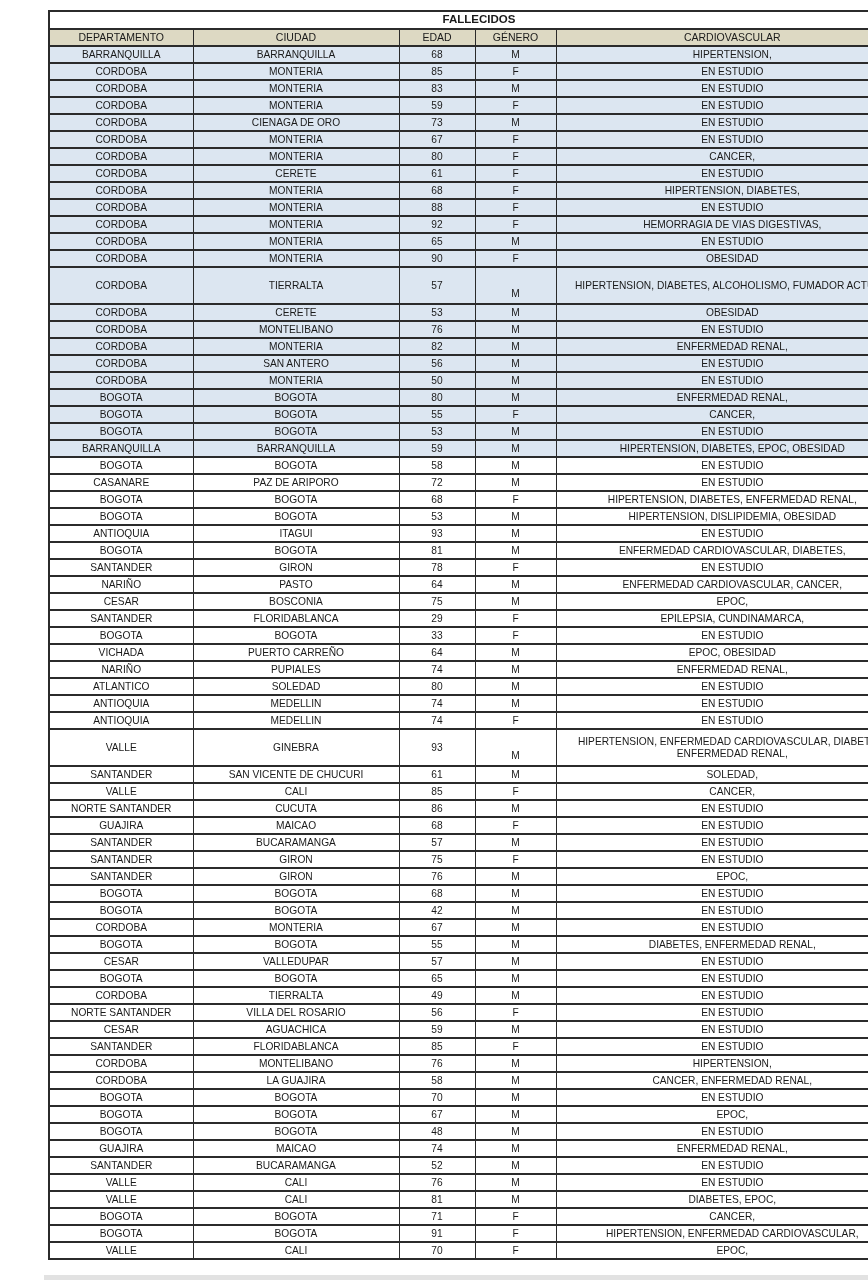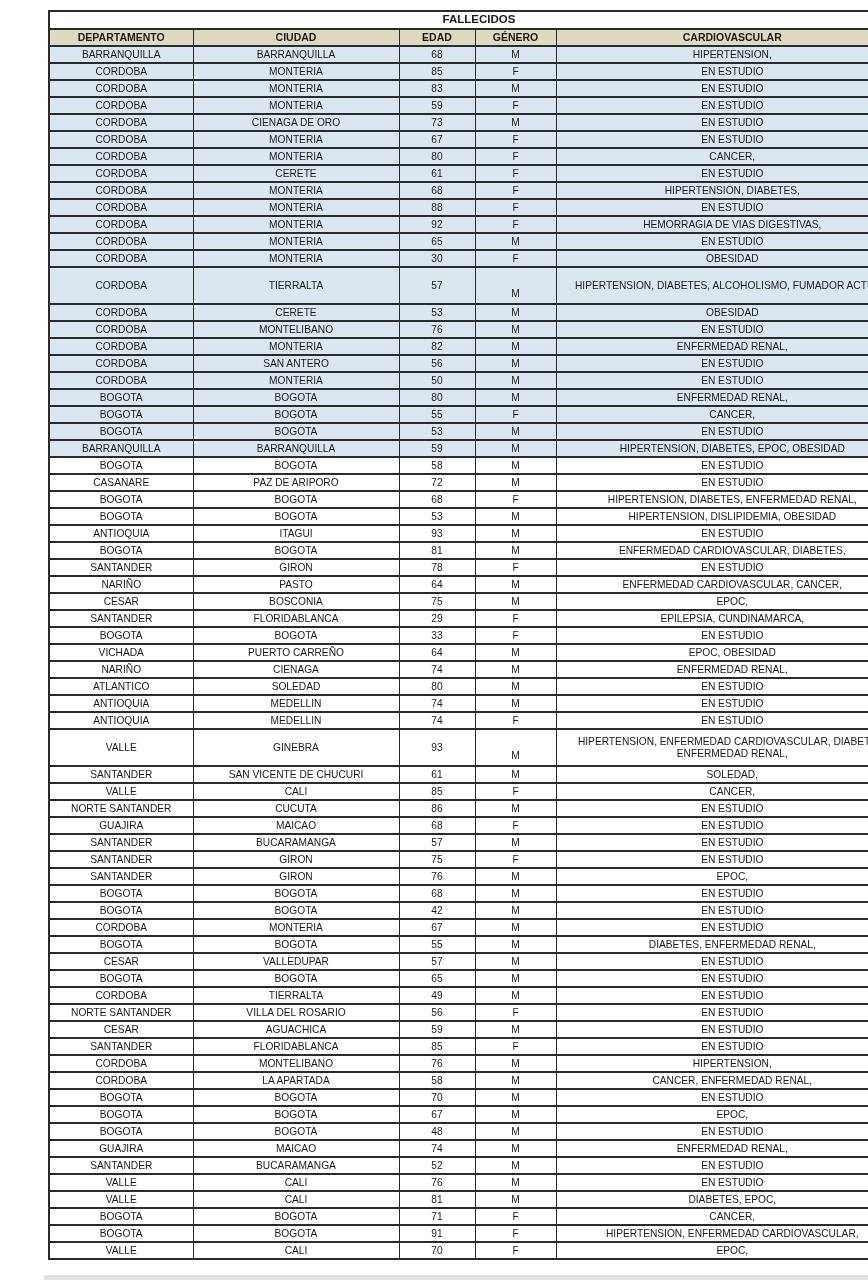--- a/index.html
+++ b/index.html
@@ -39,21 +39,21 @@
     line-height: 1.15;
   }
   tr.title-row td {
     height: 16px;
     font-weight: bold;
     font-size: 11.5px;
     background: #ffffff;
   }
   tr.header-row th {
     height: 15px;
-    font-weight: bold;
+    font-weight: normal;
     font-size: 10.5px;
     background: var(--header-bg, #ddd9c3);
   }
   tbody td {
     height: 15px;
     font-size: 10.2px;
     background: var(--row-bg, #ffffff);
   }
   tbody tr.shaded td {
     background: var(--shaded-bg, #dce6f1);
@@ -179,21 +179,21 @@
         <tr class="shaded">
           <td>CORDOBA</td>
           <td>MONTERIA</td>
           <td>65</td>
           <td class="genero-cell">M</td>
           <td>EN ESTUDIO</td>
         </tr>
         <tr class="shaded">
           <td>CORDOBA</td>
           <td>MONTERIA</td>
-          <td>30</td>
+          <td>90</td>
           <td class="genero-cell">F</td>
           <td>OBESIDAD</td>
         </tr>
         <tr class="shaded tall">
           <td>CORDOBA</td>
           <td>TIERRALTA</td>
           <td>57</td>
           <td class="genero-cell">M</td>
           <td>HIPERTENSION, DIABETES, ALCOHOLISMO, FUMADOR ACTUAL,</td>
         </tr>
@@ -339,21 +339,21 @@
         </tr>
         <tr>
           <td>VICHADA</td>
           <td>PUERTO CARREÑO</td>
           <td>64</td>
           <td class="genero-cell">M</td>
           <td>EPOC, OBESIDAD</td>
         </tr>
         <tr>
           <td>NARIÑO</td>
-          <td>CIENAGA</td>
+          <td>PUPIALES</td>
           <td>74</td>
           <td class="genero-cell">M</td>
           <td>ENFERMEDAD RENAL,</td>
         </tr>
         <tr>
           <td>ATLANTICO</td>
           <td>SOLEDAD</td>
           <td>80</td>
           <td class="genero-cell">M</td>
           <td>EN ESTUDIO</td>
@@ -500,21 +500,21 @@
         </tr>
         <tr>
           <td>CORDOBA</td>
           <td>MONTELIBANO</td>
           <td>76</td>
           <td class="genero-cell">M</td>
           <td>HIPERTENSION,</td>
         </tr>
         <tr>
           <td>CORDOBA</td>
-          <td>LA APARTADA</td>
+          <td>LA GUAJIRA</td>
           <td>58</td>
           <td class="genero-cell">M</td>
           <td>CANCER, ENFERMEDAD RENAL,</td>
         </tr>
         <tr>
           <td>BOGOTA</td>
           <td>BOGOTA</td>
           <td>70</td>
           <td class="genero-cell">M</td>
           <td>EN ESTUDIO</td>

